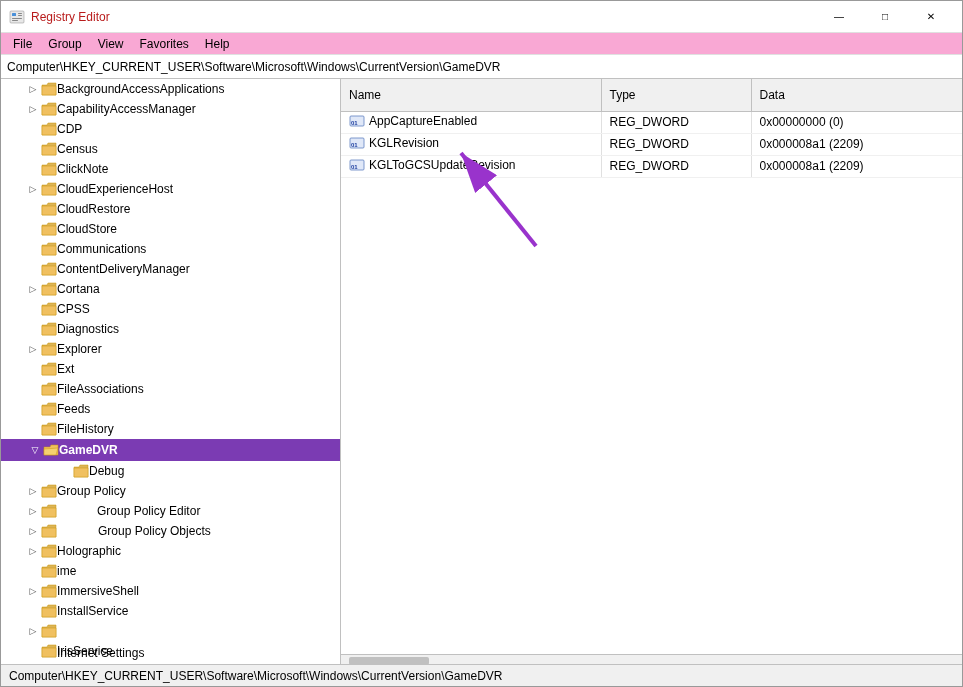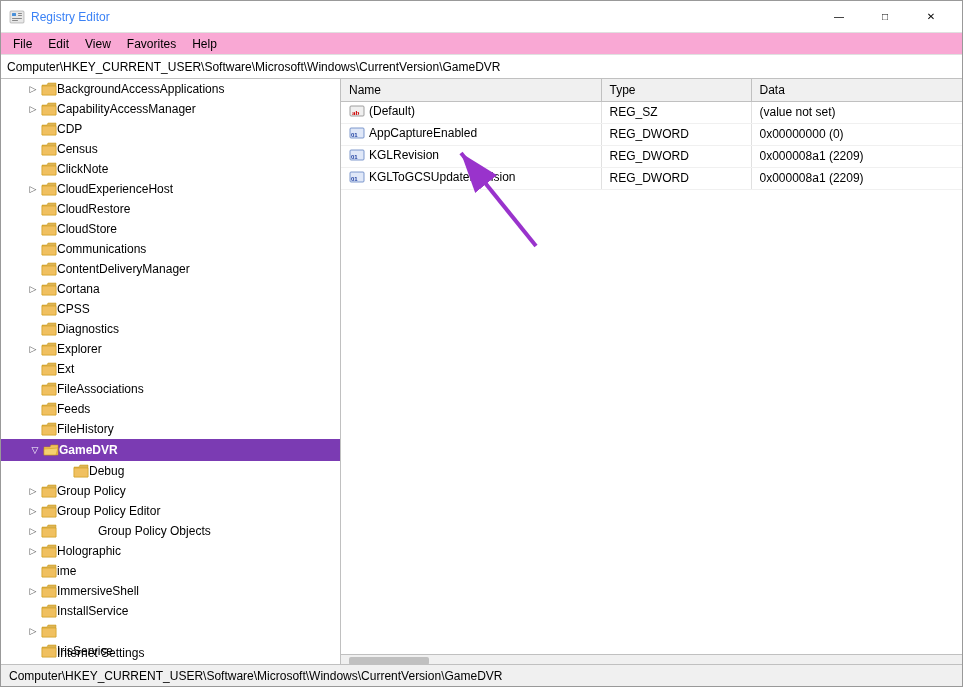--- a/index.html
+++ b/index.html
@@ -22,21 +22,21 @@
       padding: 0 8px;
       border-bottom: 1px solid #e0e0e0;
     }
     .title-bar-left {
       display: flex;
       align-items: center;
       gap: 6px;
     }
     .title-text {
       font-size: 12px;
-      color: #3b82f6;
+      color: #b91c1c;
     }
     .title-bar-controls {
       display: flex;
       gap: 0;
     }
     .title-btn {
       width: 46px;
       height: 32px;
       display: flex;
       align-items: center;
@@ -135,21 +135,21 @@
       border-collapse: collapse;
     }
     .reg-table th {
       background: #f0f0f0;
       border-bottom: 1px solid #c0c0c0;
       border-right: 1px solid #c0c0c0;
       padding: 3px 8px;
       text-align: left;
       font-weight: normal;
       font-size: 12px;
-      height: 22px;
+      height: 32px;
       cursor: pointer;
       user-select: none;
     }
     .reg-table th:last-child { border-right: none; }
     .reg-table td {
       padding: 2px 8px;
       border-bottom: 1px solid #f0f0f0;
       border-right: 1px solid #e0e0e0;
       font-size: 12px;
       height: 20px;
@@ -212,21 +212,21 @@
     </div>
     <div class="title-bar-controls">
       <button class="title-btn">—</button>
       <button class="title-btn">□</button>
       <button class="title-btn close">✕</button>
     </div>
   </div>
 
   <div class="menu-bar">
     <span class="menu-item">File</span>
-    <span class="menu-item">Edit</span>
+    <span class="menu-item">Group</span>
     <span class="menu-item">View</span>
     <span class="menu-item">Favorites</span>
     <span class="menu-item">Help</span>
   </div>
 
   <div class="address-bar">
     <span style="font-size:12px;">Computer\HKEY_CURRENT_USER\Software\Microsoft\Windows\CurrentVersion\GameDVR</span>
   </div>
 
   <div class="main-content">
@@ -422,21 +422,21 @@
         </svg>
         <span style="font-size:12px;">Group Policy</span>
       </div>
 
       <div class="tree-item indent-2">
         <span class="tree-expander">▷</span>
         <svg class="folder-svg" viewBox="0 0 16 14">
           <path d="M1,3 L6,3 L7,1 L15,1 L15,13 L1,13 Z" fill="#dcb456" stroke="#c8960c" stroke-width="0.5"></path>
           <path d="M1,4 L15,4 L15,13 L1,13 Z" fill="#f0c060" stroke="#c8960c" stroke-width="0.5"></path>
         </svg>
-        <span style="font-size:12px;">Group Policy Editor</span>
+        <span style="font-size:12px;padding-left:40px;">Group Policy Editor</span>
       </div>
 
       <div class="tree-item indent-2">
         <span class="tree-expander">▷</span>
         <svg class="folder-svg" viewBox="0 0 16 14">
           <path d="M1,3 L6,3 L7,1 L15,1 L15,13 L1,13 Z" fill="#dcb456" stroke="#c8960c" stroke-width="0.5"></path>
           <path d="M1,4 L15,4 L15,13 L1,13 Z" fill="#f0c060" stroke="#c8960c" stroke-width="0.5"></path>
         </svg>
         <span style="font-size:12px;padding-left:41px;">Group Policy Objects</span>
       </div>
@@ -507,33 +507,20 @@
             <th style="width:150px;">
               <span>Type</span>
             </th>
             <th>
               <span>Data</span>
             </th>
           </tr>
         </thead>
         <tbody>
 
-          <tr>
-            <td>
-              <span class="reg-icon">
-                <svg width="16" height="14" viewBox="0 0 16 14">
-                  <rect x="1" y="2" width="14" height="10" rx="1" fill="#f0f0f0" stroke="#888" stroke-width="0.8"></rect>
-                  <text x="3" y="11" font-size="7" fill="#c00" font-family="serif" font-weight="bold">ab</text>
-                </svg>
-                <span>(Default)</span>
-              </span>
-            </td>
-            <td>REG_SZ</td>
-            <td>(value not set)</td>
-          </tr>
 
           <tr>
             <td>
               <span class="reg-icon">
                 <svg width="16" height="14" viewBox="0 0 16 14">
                   <rect x="1" y="2" width="14" height="10" rx="1" fill="#e0e8f8" stroke="#6080c0" stroke-width="0.8"></rect>
                   <text x="2" y="11" font-size="6" fill="#2040a0" font-family="sans-serif" font-weight="bold">01</text>
                 </svg>
                 <span>AppCaptureEnabled</span>
               </span>

